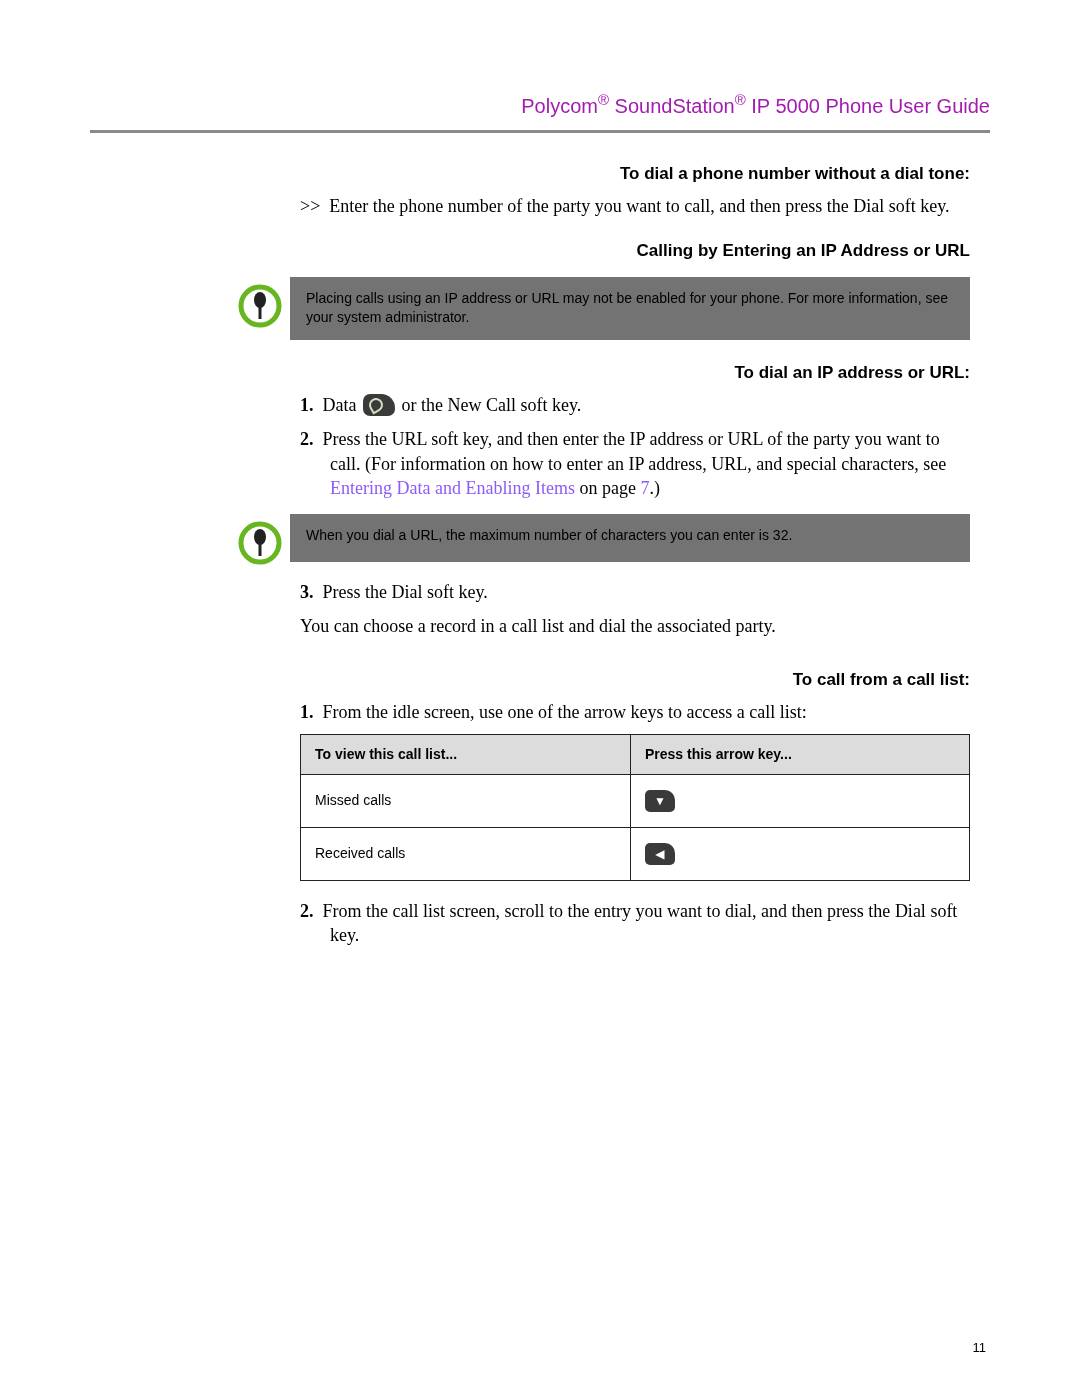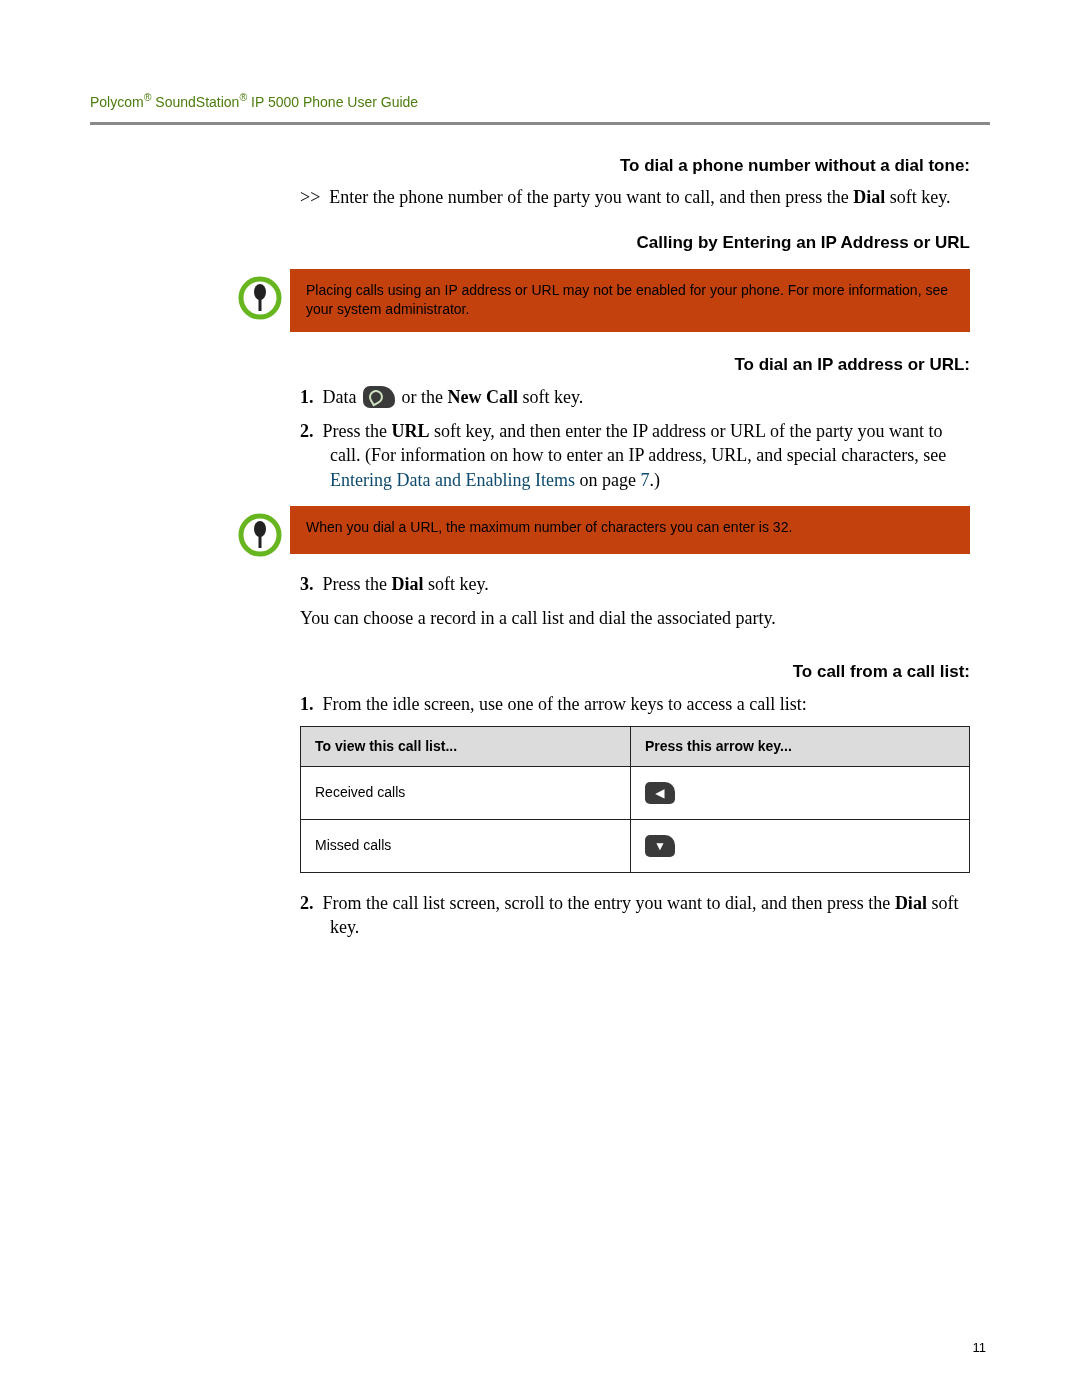--- a/index.html
+++ b/index.html
@@ -13,23 +13,23 @@
     height: 1397px;
     position: relative;
     box-sizing: border-box;
     padding: 90px 90px 40px 90px;
     font-family: Georgia, "Times New Roman", serif;
     font-size: 18px;
     line-height: 1.35;
   }
   .header-title {
     font-family: Arial, Helvetica, sans-serif;
-    font-size: 14px;
-    text-align: left;
-    color: #4d7c0f;
+    font-size: 20px;
+    text-align: right;
+    color: #a21caf;
   }
   .rule {
     border: none;
     border-top: 3px solid #8a8a8a;
     margin: 10px 0 30px 0;
   }
   .content {
     margin-left: 210px; 
     margin-right: 20px;
   }
@@ -51,41 +51,41 @@
     margin: 14px 0 14px -70px;
   }
   .note-icon {
     flex: 0 0 60px;
     display: flex;
     justify-content: center;
     padding-top: 6px;
   }
   .note-box {
     flex: 1;
-    background: #c2410c;
+    background: #737373;
     padding: 12px 16px;
     font-family: Arial, Helvetica, sans-serif;
     font-size: 14px;
     line-height: 1.4;
     min-height: 48px;
     box-sizing: border-box;
   }
   ol.steps {
     list-style: none;
     padding: 0;
     margin: 8px 0 0 0;
   }
   ol.steps > li {
     padding-left: 30px;
     text-indent: -30px;
     margin-bottom: 10px;
   }
   ol.steps > li .num { font-weight: bold; }
-  .link { color: #0c4a6e; }
-  .bold { font-weight: bold; }
+  .link { color: #8b5cf6; }
+  .bold { font-weight: normal; }
   .phone-key {
     display: inline-block;
     width: 32px; height: 22px;
     vertical-align: -5px;
     background: #3a3a3a;
     border-radius: 7px 14px 7px 7px;
     position: relative;
     margin: 0 2px;
   }
   .phone-key::after {
@@ -198,27 +198,27 @@
 
     <table class="call-table">
       <thead>
         <tr>
           <th>To view this call list...</th>
           <th>Press this arrow key...</th>
         </tr>
       </thead>
       <tbody>
         <tr>
+          <td>Missed calls</td>
+          <td><span class="arrow-key">▼</span></td>
+        </tr>
+        <tr>
           <td>Received calls</td>
           <td><span class="arrow-key">◀</span></td>
         </tr>
-        <tr>
-          <td>Missed calls</td>
-          <td><span class="arrow-key">▼</span></td>
-        </tr>
       </tbody>
     </table>
 
     <ol class="steps">
       <li>
         <span class="num">2.</span>&nbsp;&nbsp;<span>From the call list screen, scroll to the entry you want to dial, and then press the </span><span class="bold">Dial</span><span> soft key.</span>
       </li>
     </ol>
 
   </div>

